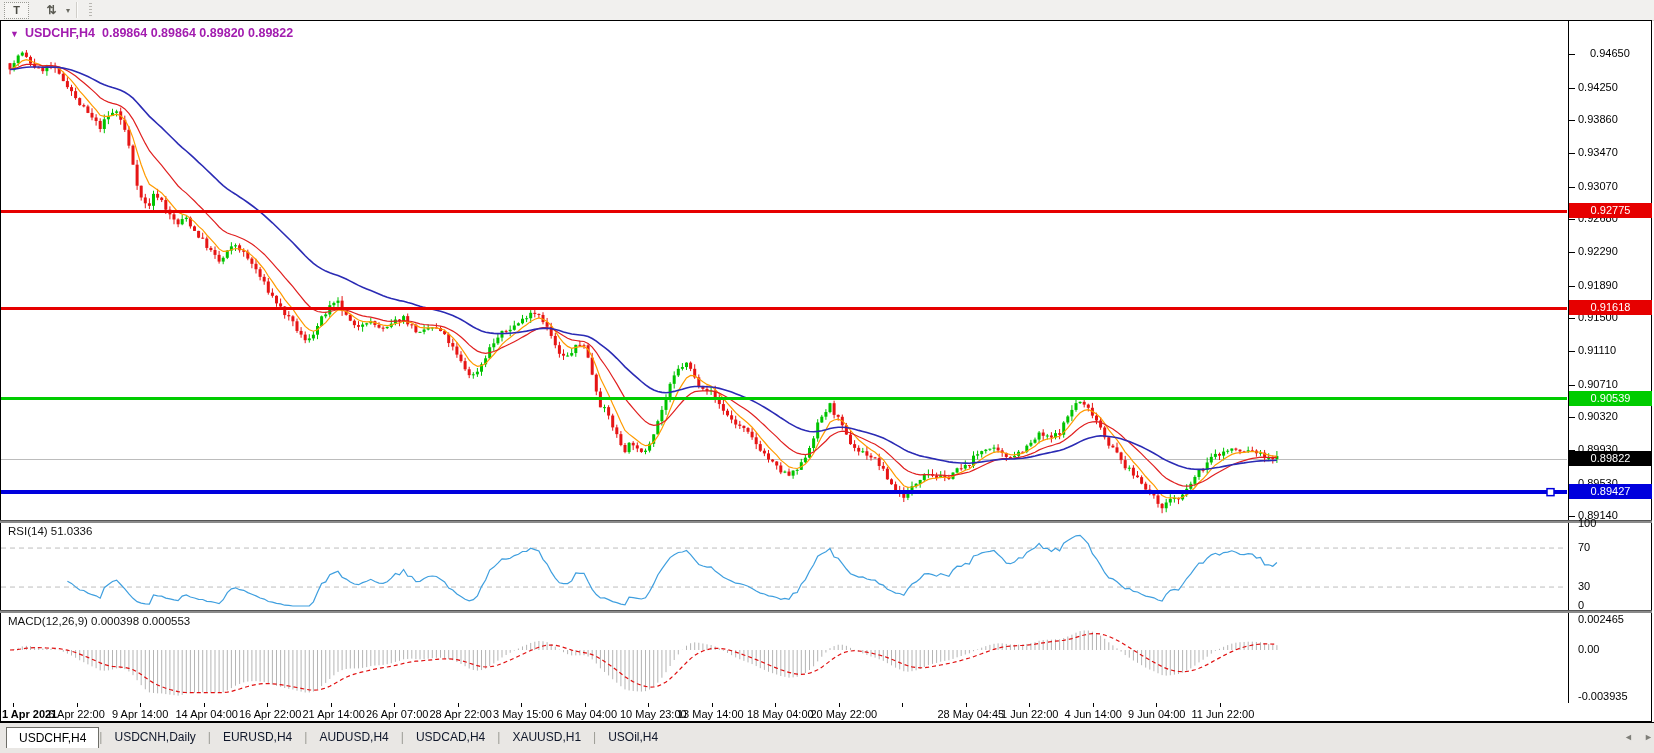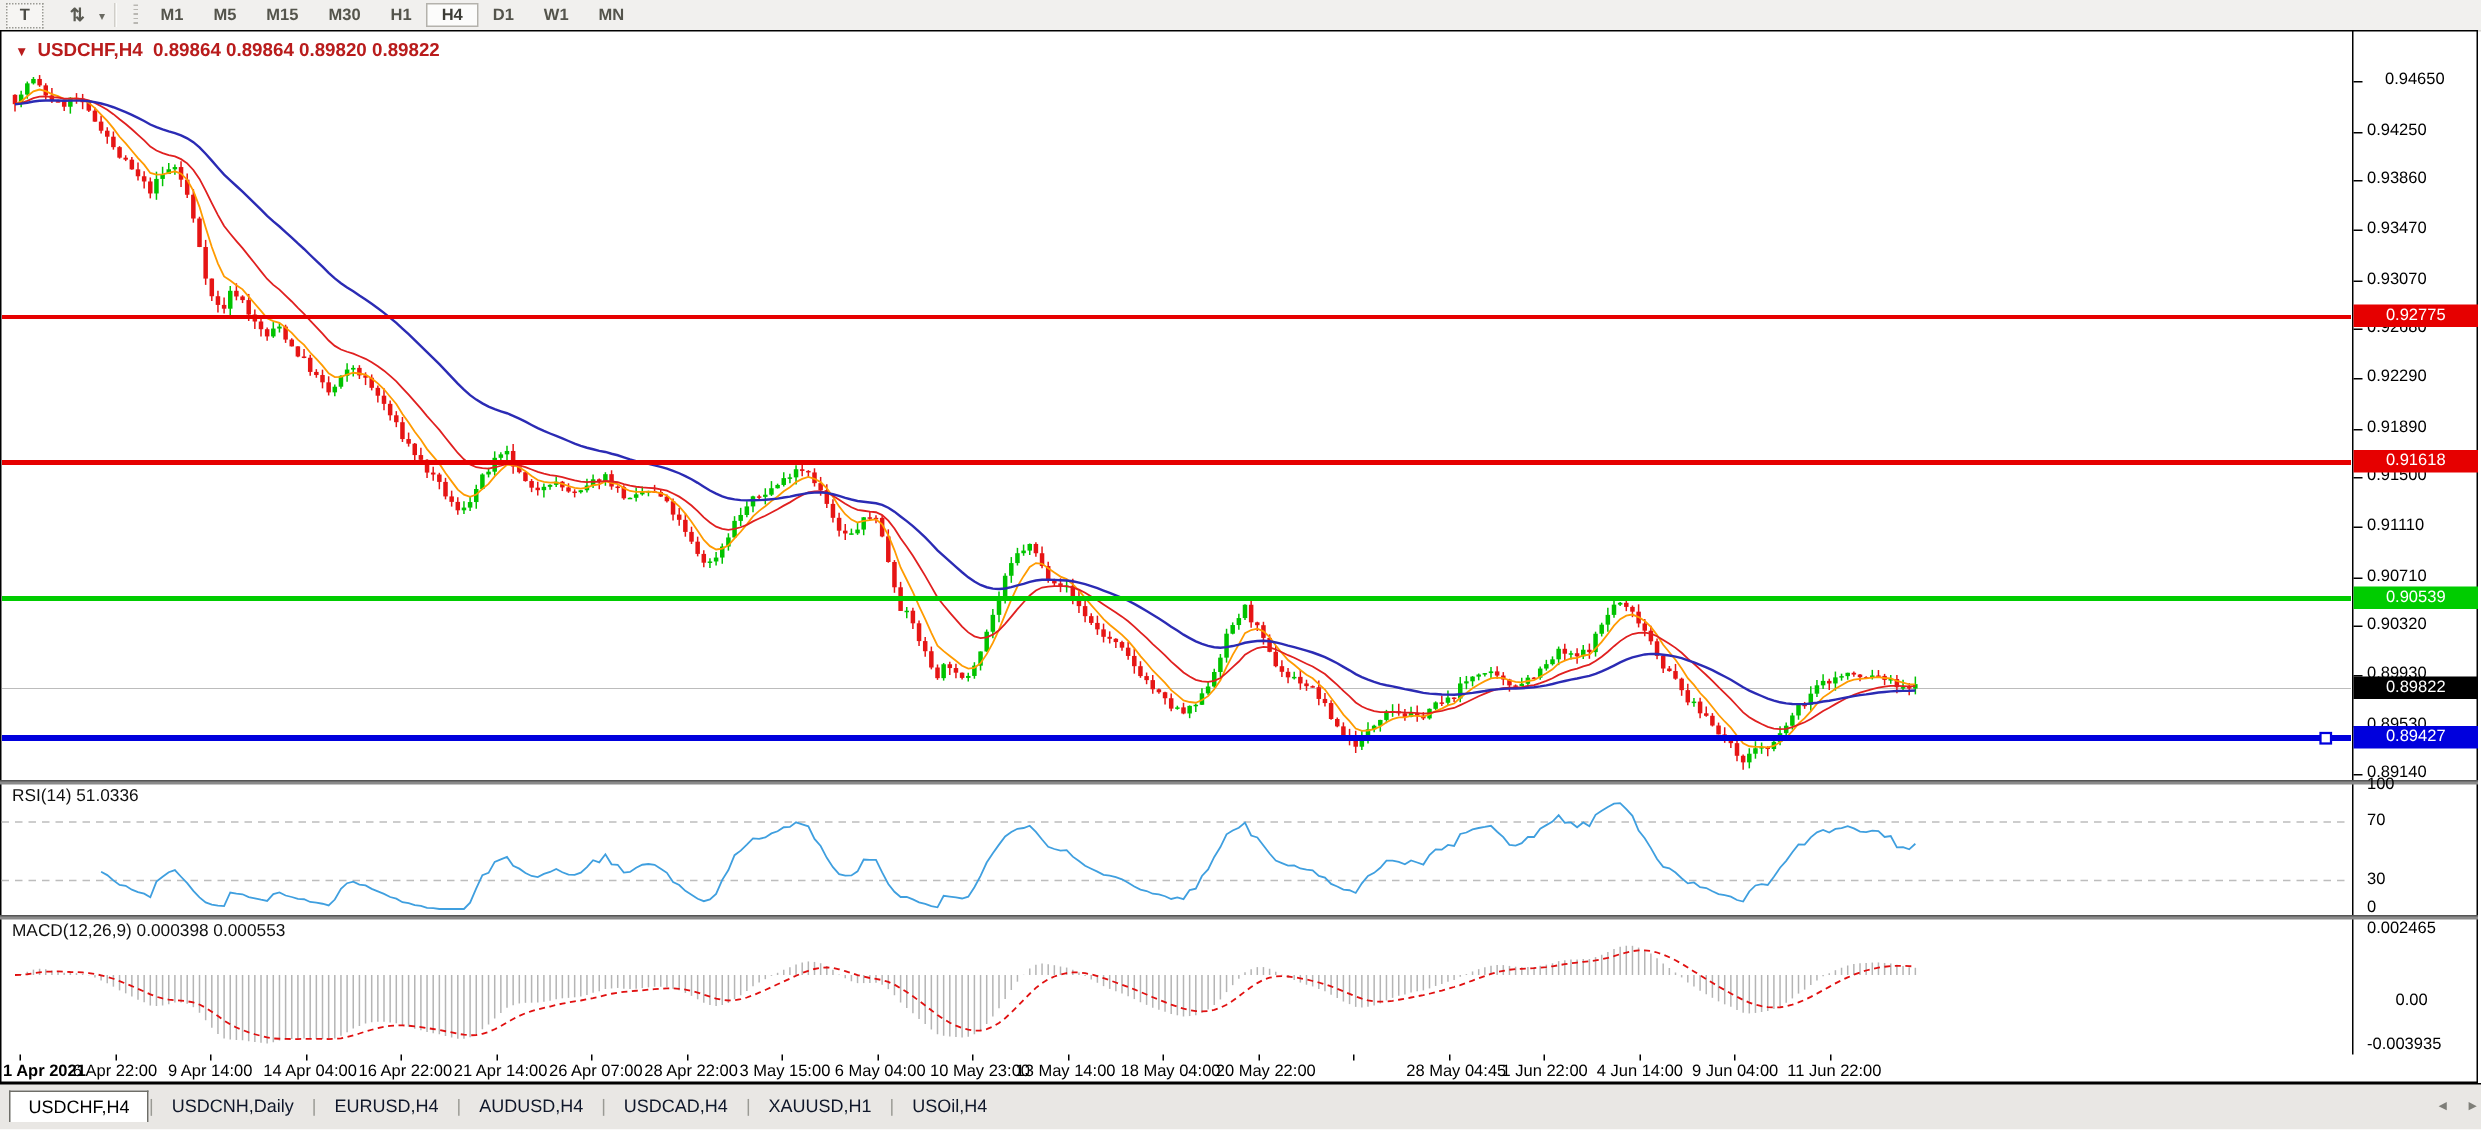--- a/index.html
+++ b/index.html
@@ -16,21 +16,21 @@
   .tsep{width:1px;height:16px;background:#d0cec9;border-right:1px solid #fbfbfa;margin:0 6px;}
   .tgrip{width:3px;height:14px;margin:0 5px;
          background:repeating-linear-gradient(#b9b7b2 0 1px,#f1f0ee 1px 3px);}
   .tfbtn{padding:1px 9px;font-size:11px;font-weight:bold;color:#54544c;border:1px solid transparent;}
   .tfbtn.active{background:#fcfcfb;border:1px solid #b4b2ac;color:#3c3c36;}
   
   #chartwin{position:absolute;left:0;top:20px;width:1652px;height:702px;background:#fff;
             border:1px solid #000;box-sizing:border-box;}
   #axis-vline{position:absolute;left:1568px;top:20px;width:1px;height:683px;background:#000;}
   .pane-sep{position:absolute;left:0;width:1652px;height:2px;background:#8a8a8a;border-top:1px solid #555;}
-  #title{position:absolute;left:10px;top:26px;font-size:12.5px;font-weight:bold;color:#b91c1c;white-space:nowrap;}
+  #title{position:absolute;left:10px;top:26px;font-size:12.5px;font-weight:bold;color:#a21caf;white-space:nowrap;}
   #title .dd{font-size:9px;margin-right:6px;}
   .pane-label{position:absolute;left:8px;font-size:11.5px;color:#111;white-space:nowrap;}
   
   .plabel{position:absolute;left:1578px;font-size:11px;color:#000;white-space:nowrap;}
   .ptick{position:absolute;left:1569px;width:6px;height:1px;background:#000;}
   .badge{position:absolute;left:1569px;width:83px;height:15px;line-height:15px;
          text-align:center;font-size:11px;color:#fff;}
   
   .dlabel{position:absolute;top:708px;font-size:11px;color:#000;white-space:nowrap;}
   .dtick{position:absolute;top:703px;width:1px;height:4px;background:#000;}
@@ -49,31 +49,20 @@
 <body>
 
 <div id="app">
 
   <div id="toolbar">
     <div id="text-tool" class="tbtn">T</div>
     <div id="arrows-tool" class="tbtn">⇅</div>
     <div class="caret">▾</div>
     <div class="tsep"></div>
     <div class="tgrip"></div>
-    <div id="tfgroup" style="display:flex;align-items:center;">
-        <div class="tfbtn">M1</div>
-        <div class="tfbtn">M5</div>
-        <div class="tfbtn">M15</div>
-        <div class="tfbtn">M30</div>
-        <div class="tfbtn">H1</div>
-        <div class="tfbtn active">H4</div>
-        <div class="tfbtn">D1</div>
-        <div class="tfbtn">W1</div>
-        <div class="tfbtn">MN</div>
-      </div>
   </div>
 
   <div id="shift-marker">▼</div>
 
   <div id="chartwin"></div>
   <div id="axis-vline"></div>
   <div class="pane-sep" style="top:520px;"></div>
   <div class="pane-sep" style="top:610px;"></div>
 
   <svg id="plot" width="1654" height="753">
@@ -1082,21 +1071,21 @@
       <div class="plabel" style="top: 509px;">0.89140</div>
     </div>
   <div id="rsi-axis">
       <div class="plabel" style="top: 517px;">100</div>
       <div class="plabel" style="top: 541.05px;">70</div>
       <div class="plabel" style="top: 580.05px;">30</div>
       <div class="plabel" style="top: 599px;">0</div>
     </div>
   <div id="macd-axis">
       <div class="plabel" style="top: 613.297px;">0.002465</div>
-      <div class="plabel" style="top: 661px; margin-left: 19px;">0.00</div>
+      <div class="plabel" style="top: 643px;">0.00</div>
       <div class="plabel" style="top: 690.417px;">-0.003935</div>
     </div>
   <div id="date-axis">
       <div class="dtick" style="left: 13px;"></div>
       <div class="dlabel" style="font-weight: bold; left: 2px;">1 Apr 2021</div>
       <div class="dtick" style="left: 76.5px;"></div>
       <div class="dlabel" style="left: 48.5px;">6 Apr 22:00</div>
       <div class="dtick" style="left: 140px;"></div>
       <div class="dlabel" style="left: 112px;">9 Apr 14:00</div>
       <div class="dtick" style="left: 203.5px;"></div>

